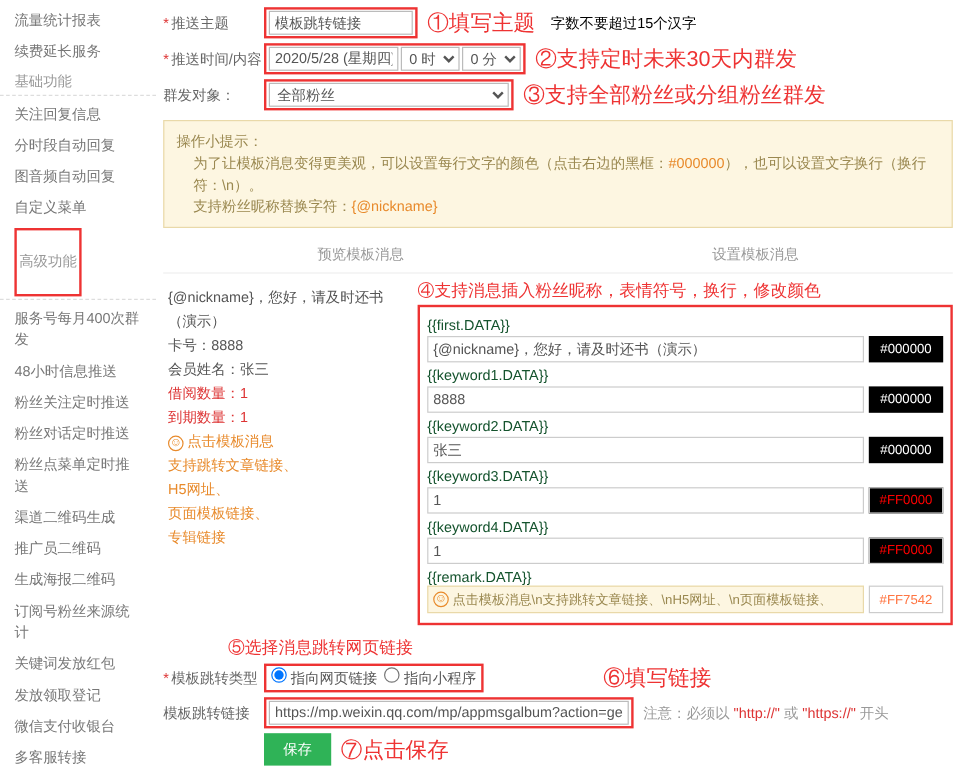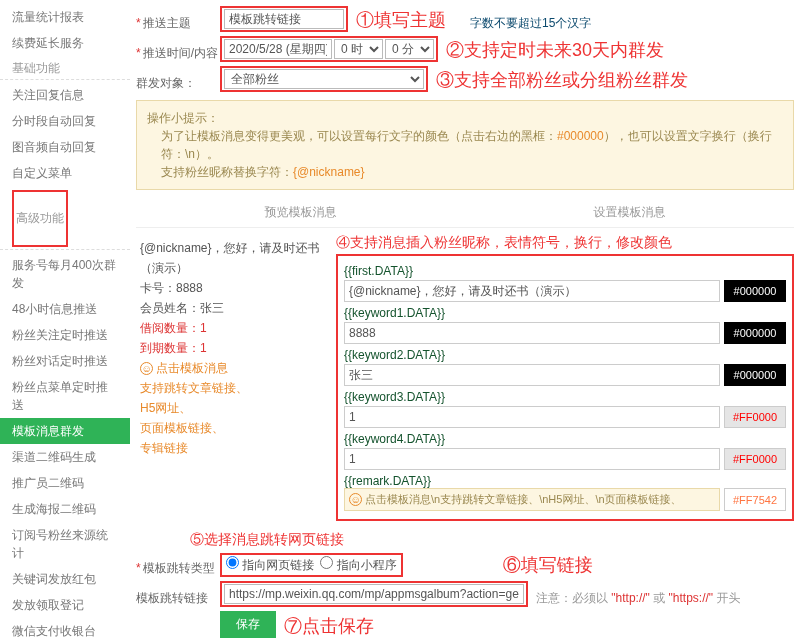--- a/index.html
+++ b/index.html
@@ -6,48 +6,48 @@
   body{font-size:12px;color:#555;background:#fff;width:800px}
   .wrap{display:flex}
   
   .side{width:130px;padding:4px 0;color:#888}
   .side .grp{font-size:12px;color:#999;padding:4px 12px 2px;border-bottom:1px dashed #ddd;margin-bottom:2px}
   .side .itm{padding:4px 12px;cursor:pointer;color:#777;font-size:12px;line-height:18px}
   .side .itm.active{background:#2fb357;color:#fff}
   .side .boxed{border:2px solid #e33;display:inline-block;padding:18px 2px}
   
   .main{flex:1;padding:2px 6px 10px 6px}
-  .row{display:flex;align-items:flex-end;margin:4px 0;font-size:12px}
+  .row{display:flex;align-items:center;margin:4px 0;font-size:12px}
   .lbl{width:84px;text-align:left;color:#666;font-size:12px}
   .lbl .star{color:#d33;margin-right:2px}
   input[type=text]{border:1px solid #bbb;padding:2px 4px;font-size:12px;color:#555}
   select{border:1px solid #bbb;padding:1px 2px;font-size:12px;color:#555;background:#fff}
-  .note{color:#0c4a6e;margin-left:24px;font-size:12px}
+  .note{color:#000000;margin-left:13px;font-size:12px}
   .ann{color:#e33;font-size:18px;margin-left:8px;font-weight:500}
   .redbox{border:2px solid #e33;padding:1px 2px;display:inline-flex;align-items:center;gap:2px}
   
   .tips{border:1px solid #e9d9a9;background:#fdf6e1;color:#9a8850;padding:8px 10px;margin:8px 0;font-size:12px;line-height:18px}
   .tips .orange{color:#e88a2b}
   
   .tabs{display:flex;border-bottom:1px solid #eee;font-size:12px;color:#999}
   .tab{flex:1;text-align:center;padding:6px 0}
   
-  .cols{display:flex;margin-top:6px}
+  .cols{display:flex;gap:12px;margin-top:6px}
   .left{width:200px;padding:4px;color:#555;line-height:20px;font-size:12px}
   .left .orange{color:#e88a2b}
   .left .lk{color:#e88a2b;display:block}
   .left .icon{display:inline-block;width:13px;height:13px;border-radius:50%;border:1px solid #e88a2b;color:#e88a2b;text-align:center;font-size:10px;line-height:12px;margin-right:3px}
   .right{flex:1;border:2px solid #e33;padding:4px 6px;position:relative}
   .ann-top{color:#e33;font-size:14px;margin-bottom:2px}
   .fld{margin:4px 0}
   .fld .nm{color:#14532d;font-size:12px}
   .pair{display:flex;gap:4px;margin-top:2px}
   .pair input[type=text]{flex:1;border:1px solid #ccc;padding:3px 4px}
   .clr{width:62px;background:#000;color:#fff;border:none;text-align:center;font-size:11px;padding:3px 2px}
-  .clr.red{background:#e5e5e5;color:#ff0000;border:1px solid #ccc}
+  .clr.red{background:#000000;color:#ff0000;border:1px solid #ccc}
   .clr.oran{background:#fff;color:#ff7542;border:1px solid #ccc}
   .remark-row{display:flex;gap:4px}
   .remark-row .rm{flex:1;background:#fdf6e1;border:1px solid #e9d9a9;color:#9a8850;padding:3px 4px;font-size:11px;display:flex;align-items:center}
   .remark-row .rm .icon{display:inline-block;width:13px;height:13px;border-radius:50%;border:1px solid #e88a2b;color:#e88a2b;text-align:center;font-size:10px;line-height:12px;margin-right:3px}
   
   .radiobox{border:2px solid #e33;display:inline-flex;gap:6px;padding:1px 4px;align-items:center}
   .save{background:#2fb357;color:#fff;border:none;padding:5px 16px;font-size:12px}
   .hint{color:#999;margin-left:8px;font-size:12px}
   .hint .q{color:#d33}
 </style>
@@ -63,21 +63,20 @@
     <div class="itm">关注回复信息</div>
     <div class="itm">分时段自动回复</div>
     <div class="itm">图音频自动回复</div>
     <div class="itm">自定义菜单</div>
     <div class="grp"><span class="boxed">高级功能</span></div>
     <div class="itm">服务号每月400次群发</div>
     <div class="itm">48小时信息推送</div>
     <div class="itm">粉丝关注定时推送</div>
     <div class="itm">粉丝对话定时推送</div>
     <div class="itm">粉丝点菜单定时推送</div>
-    <div class="itm active">模板消息群发</div>
     <div class="itm">渠道二维码生成</div>
     <div class="itm">推广员二维码</div>
     <div class="itm">生成海报二维码</div>
     <div class="itm">订阅号粉丝来源统计</div>
     <div class="itm">关键词发放红包</div>
     <div class="itm">发放领取登记</div>
     <div class="itm">微信支付收银台</div>
     <div class="itm">多客服转接</div>
 
   </div>

